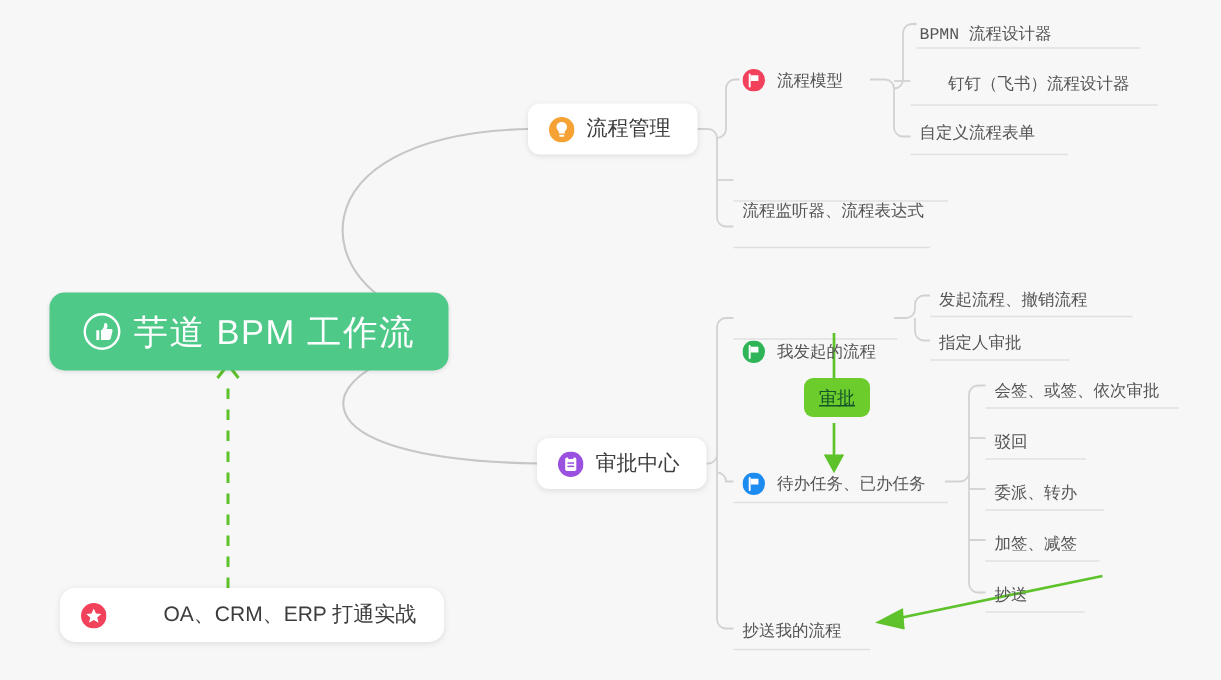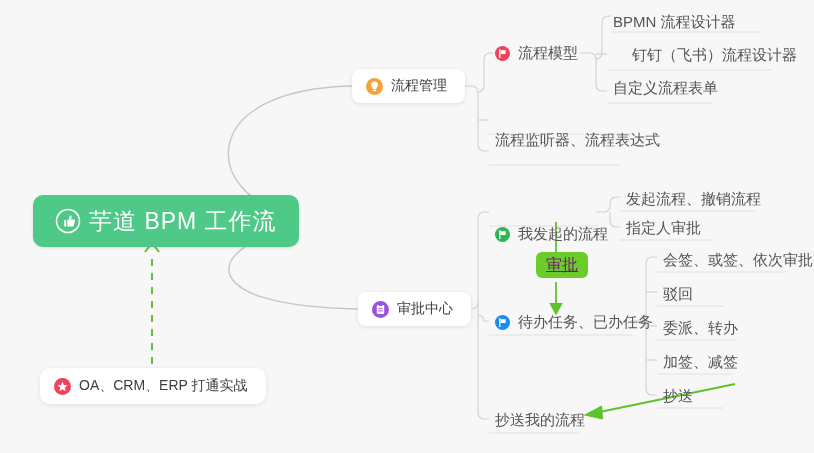--- a/index.html
+++ b/index.html
@@ -64,21 +64,22 @@
   }
 
   
   .topic-node {
     height: 28px;
     padding: 0 6px 0 4px;
     background: transparent;
   }
   .topic-label {
     color: #555555;
-    font-size: 15px;
+    font-size: 11px;
+    font-family: Liberation Mono, monospace;
   }
 
   
   .aside-node {
     background: #ffffff;
     border-radius: 10px;
     padding: 0 18px 0 14px;
     height: 36px;
     box-shadow: 0 1px 4px rgba(0,0,0,0.10);
   }
@@ -89,22 +90,22 @@
 
   
   .chip-node {
     background: #6ccc2b;
     border-radius: 6px;
     height: 26px;
     padding: 0 10px;
     justify-content: center;
   }
   .chip-label {
-    color: #701a75;
-    font-size: 16px;
+    color: #14532d;
+    font-size: 12px;
     text-decoration: underline;
   }
 
   
   .icon {
     flex: 0 0 auto;
     display: inline-flex;
     align-items: center;
     justify-content: center;
     margin-right: 8px;
@@ -299,21 +300,21 @@
   </div>
 
   <div class="node topic-node" style="left:659px; top:382px;">
     <span class="topic-label">抄送</span>
   </div>
 
   <div class="node topic-node" style="left:491px; top:406px;">
     <span class="topic-label">抄送我的流程</span>
   </div>
 
-  <div class="node aside-node" style="left:40px; top:368px;">
+  <div class="node aside-node" style="left:40px; top:392px;gap:30px;">
     <span class="icon">
       <svg width="17" height="17" viewBox="0 0 17 17">
         <circle cx="8.5" cy="8.5" r="8.5" fill="#f2415a"></circle>
         <path d="M 8.5 3.6 L 10.0 7.0 L 13.6 7.3 L 10.8 9.7 L 11.7 13.2
                  L 8.5 11.3 L 5.3 13.2 L 6.2 9.7 L 3.4 7.3 L 7.0 7.0 Z" fill="#ffffff"></path>
       </svg>
     </span>
     <span class="aside-label">OA、CRM、ERP 打通实战</span>
   </div>
 

